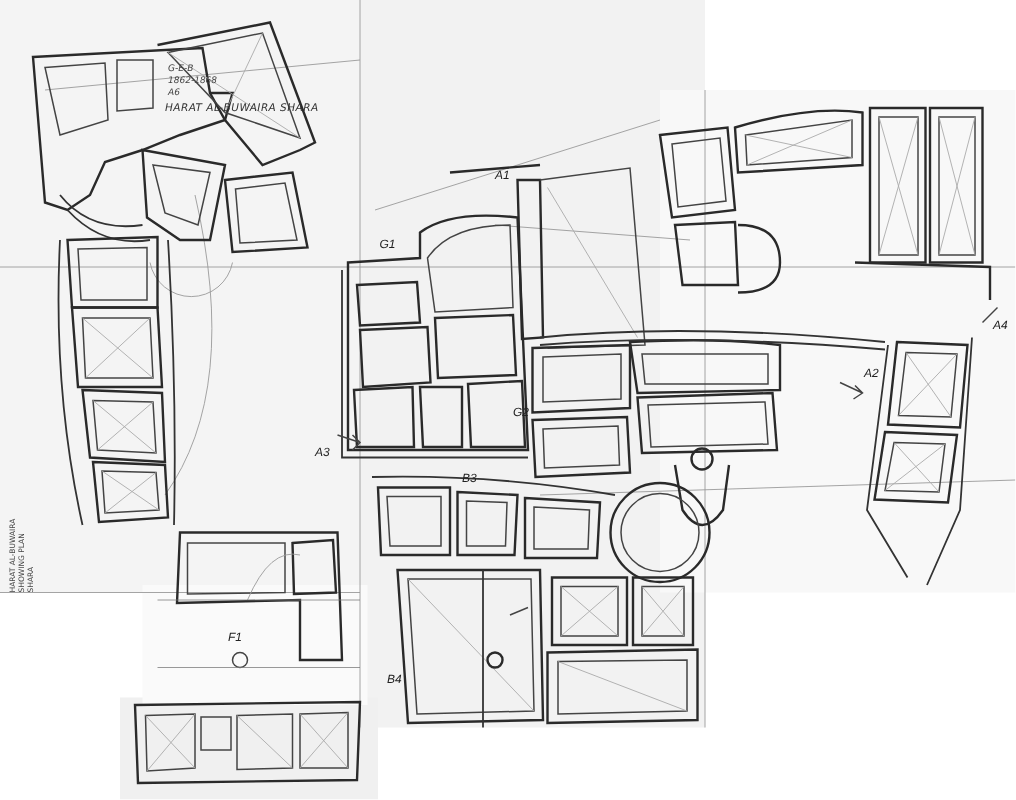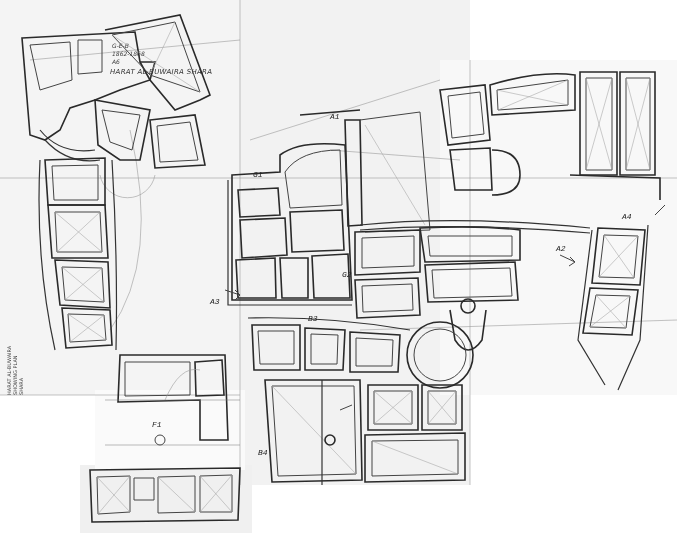--- a/index.html
+++ b/index.html
@@ -11,21 +11,21 @@
   .wall-thin { fill: none; stroke: #444; stroke-width: 1; }
   .wall-double { fill: none; stroke: #333; stroke-width: 1.2; }
   .guide { fill: none; stroke: #9a9a9a; stroke-width: 0.6; }
   .diag { fill: none; stroke: #aaa; stroke-width: 0.6; }
   .dim { fill: none; stroke: #777; stroke-width: 0.5; }
   .title { position: absolute; left: 110px; top: 28px; font-family: "DejaVu Sans", sans-serif;
            font-size: 7px; color: #333; font-style: italic; letter-spacing: 0.3px; margin-top: 40px; }
   .note { position: absolute; font-family: "DejaVu Sans", sans-serif; font-size: 6px; color: #444; font-style: italic; }
   .sidenote { position: absolute; left: 6px; top: 330px; transform: rotate(-90deg); transform-origin: left top;
               font-family: "DejaVu Sans", sans-serif; font-size: 5px; color: #444; width: 80px; line-height: 6px; }
-  .zone-label { position: absolute; font-family: Liberation Mono, monospace; font-size: 8px; color: #222; font-style: italic; }
+  .zone-label { position: absolute; font-family: Liberation Sans, sans-serif; font-size: 8px; color: #222; font-style: italic; }
 </style>
 </head>
 <body>
 
 <div class="sheet" style="left:0;top:0;width:248px;height:395px;background:#f4f4f4;"></div>
 <div class="sheet" style="left:240px;top:0;width:230px;height:485px;background:#f2f2f2;"></div>
 <div class="sheet" style="left:440px;top:60px;width:237px;height:335px;background:#f8f8f8;"></div>
 <div class="sheet" style="left:80px;top:465px;width:172px;height:68px;background:#f0f0f0;"></div>
 <div class="sheet" style="left:95px;top:390px;width:150px;height:80px;background:#fafafa;"></div>
 
@@ -203,20 +203,20 @@
 <div class="note" style="left:112px;top:50px;">1862-1868</div>
 <div class="note" style="left:112px;top:58px;">A6</div>
 
 <div class="sidenote" style="top:395px;">
   <div>HARAT AL-BUWAIRA</div>
   <div>SHOWING PLAN</div>
   <div>SHARA</div>
 </div>
 
 <div class="zone-label" style="left:330px;top:112px;">A1</div>
-<div class="zone-label" style="left:253px;top:158px;margin-top:12px;">G1</div>
+<div class="zone-label" style="left:253px;top:158px;">G1</div>
 <div class="zone-label" style="left:342px;top:270px;">G2</div>
-<div class="zone-label" style="left:556px;top:244px;">A2</div>
+<div class="zone-label" style="left:576px;top:244px;">A2</div>
 <div class="zone-label" style="left:210px;top:297px;">A3</div>
-<div class="zone-label" style="left:622px;top:212px;">A4</div>
+<div class="zone-label" style="left:662px;top:212px;">A4</div>
 <div class="zone-label" style="left:308px;top:314px;">B3</div>
 <div class="zone-label" style="left:258px;top:448px;text-align:center;">B4</div>
 <div class="zone-label" style="left:152px;top:420px;">F1</div>
 
 </body></html>

